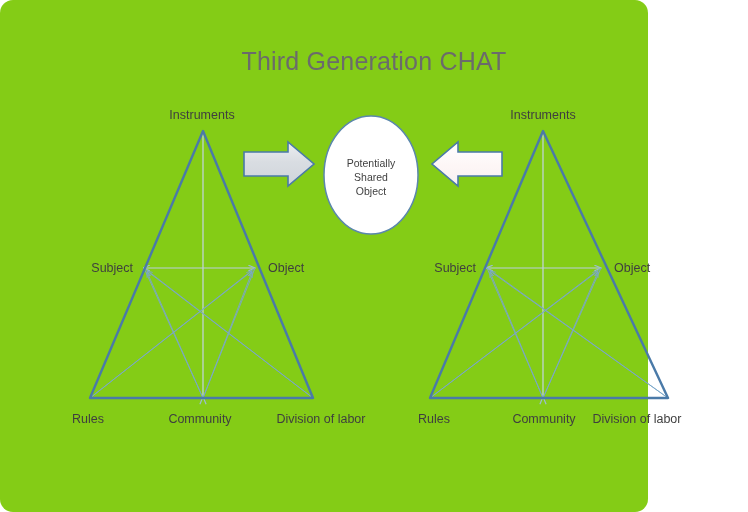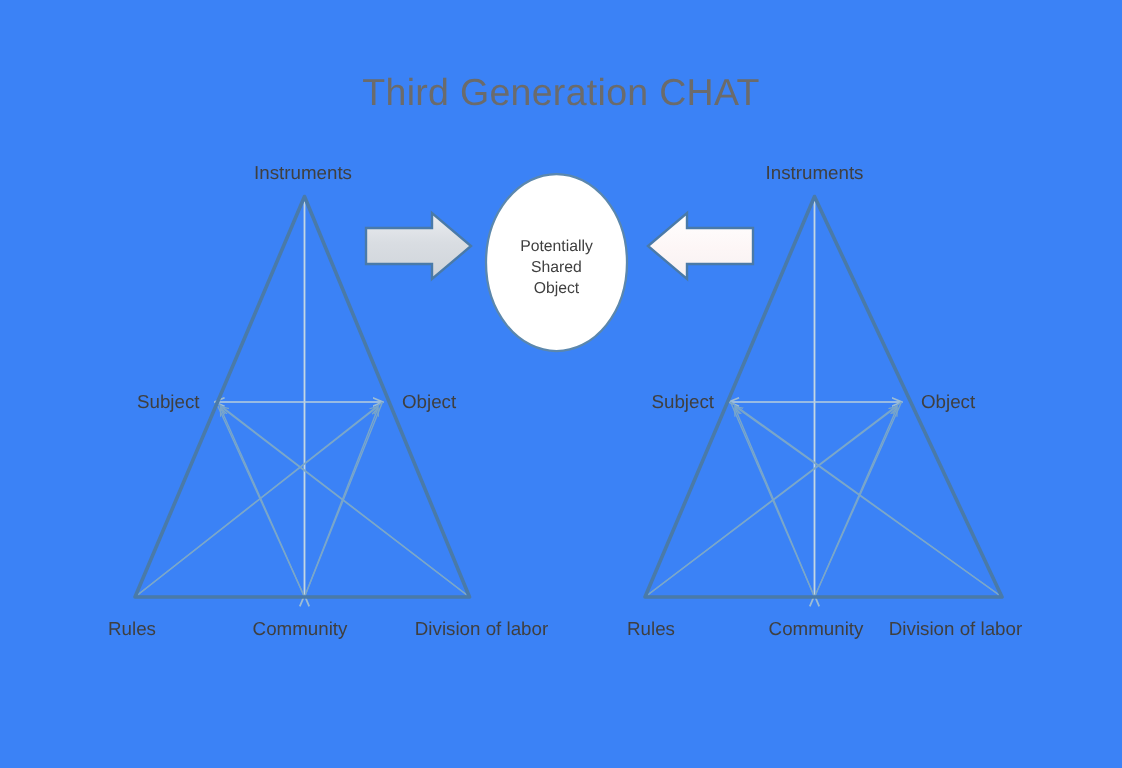--- a/index.html
+++ b/index.html
@@ -8,23 +8,24 @@
     background: #ffffff;
   }
   body {
     width: 748px;
     height: 512px;
     overflow: hidden;
     font-family: "Liberation Sans", sans-serif;
   }
   #page {
     position: relative;
-    width: 748px;
+    width: 648px;
     height: 512px;
-    background: #3b82f6;
+    background: #84cc16;
+    border-radius: 13px;
   }
   #diagram-svg {
     position: absolute;
     left: 0;
     top: 0;
     width: 748px;
     height: 512px;
   }
   .title-text {
     font-family: "Liberation Sans", sans-serif;

